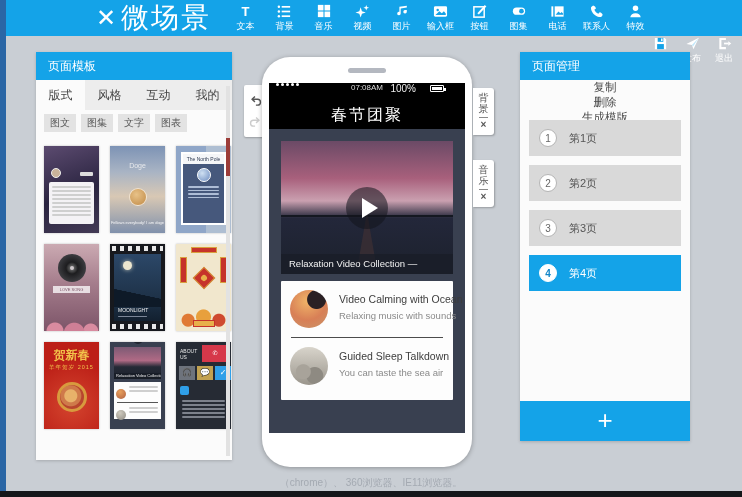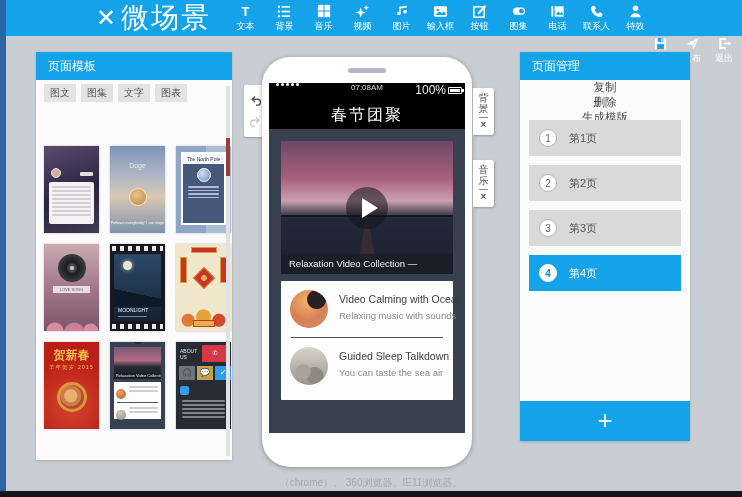--- a/index.html
+++ b/index.html
@@ -101,21 +101,21 @@
   .t9 .txt{position:absolute;left:3px;right:3px;top:56px;}
   .t9 .tl{background:#7d828c;}
   
   .phone{position:absolute;left:262px;top:57px;width:210px;height:410px;background:#fff;border-radius:28px;box-shadow:0 1px 5px rgba(0,0,0,.3);}
   .speaker{position:absolute;left:50%;top:11px;margin-left:-19px;width:38px;height:5px;border-radius:3px;background:#b4b8c0;}
   .screen{position:absolute;left:7px;right:7px;top:26px;bottom:34px;background:#394050;overflow:hidden;}
   .sbar{height:20px;background:#000;display:flex;align-items:flex-start;color:#eee;position:relative;}
   .sig{display:flex;gap:2px;margin-left:7px;}
   .sig i{width:3px;height:3px;border-radius:50%;background:#fff;display:block;}
   .time{position:absolute;left:0;right:0;text-align:center;font-size:8px;color:#ddd;}
-  .batt{position:absolute;right:3px;display:flex;align-items:center;gap:2px;font-size:12px;color:#eee;}
+  .batt{position:absolute;right:21px;display:flex;align-items:center;gap:14px;font-size:10px;color:#eee;}
   .bshape{width:14px;height:7px;border:1px solid #fff;border-radius:1px;position:relative;background:#fff;box-shadow:inset 0 0 0 1px #000;}
   .bshape:after{content:"";position:absolute;right:-3px;top:1.5px;width:2px;height:3px;background:#fff;}
   .ptitle{height:26px;background:#000;color:#fff;text-align:center;font-size:16px;line-height:24px;letter-spacing:2px;}
   .vblock{position:absolute;left:12px;right:12px;top:58px;height:133px;background:linear-gradient(#6b4a66 0%,#a8607c 28%,#caa0b0 45%,#23273a 58%,#1c212c 100%);cursor:pointer;}
   .pier{position:absolute;left:50%;bottom:10px;margin-left:-9px;width:0;height:0;border-left:9px solid transparent;border-right:9px solid transparent;border-bottom:52px solid rgba(58,46,52,.85);}
   .horiz{position:absolute;left:0;right:0;top:56%;height:2px;background:#141821;}
   .play{position:absolute;left:50%;top:50%;margin:-21px 0 0 -21px;width:42px;height:42px;border-radius:50%;background:rgba(18,20,28,.55);cursor:pointer;}
   .play:after{content:"";position:absolute;left:16px;top:11px;border-left:16px solid #fff;border-top:10px solid transparent;border-bottom:10px solid transparent;}
   .vcap{position:absolute;left:0;right:0;bottom:0;height:20px;background:rgba(26,30,40,.78);color:#f2f2f2;font-size:9.5px;line-height:20px;padding-left:8px;white-space:nowrap;overflow:hidden;}
   .pcard{position:absolute;left:12px;right:12px;top:198px;height:119px;background:#fdfdfd;border-radius:1px;}
@@ -294,20 +294,26 @@
               <polygon points="12,5.6 15.2,8 12,10.4"></polygon>
             </svg>
         </span>
         <span class="lb">退出</span>
       </div>
     </div>
   </div>
 
   <div class="panel lpanel">
     <div class="phead">页面模板</div>
+    <div class="tabs">
+      <div class="tab active">版式</div>
+      <div class="tab">风格</div>
+      <div class="tab">互动</div>
+      <div class="tab">我的</div>
+    </div>
     <div class="chips">
       <span class="chip">图文</span>
       <span class="chip">图集</span>
       <span class="chip">文字</span>
       <span class="chip">图表</span>
     </div>
     <div class="tgrid">
       <div class="tmpl t1">
         <i class="av"></i>
           <i class="tag"></i>

